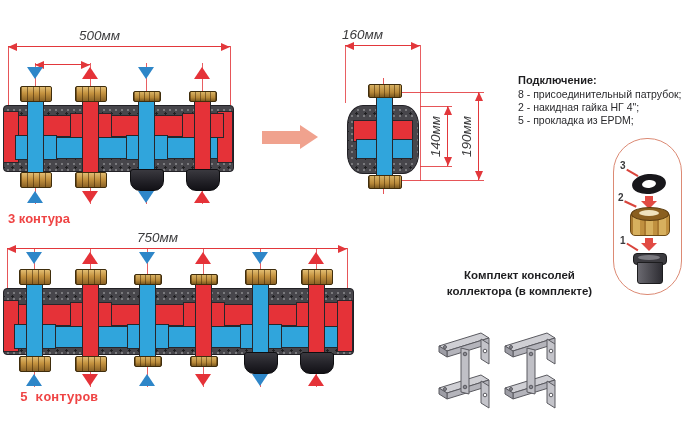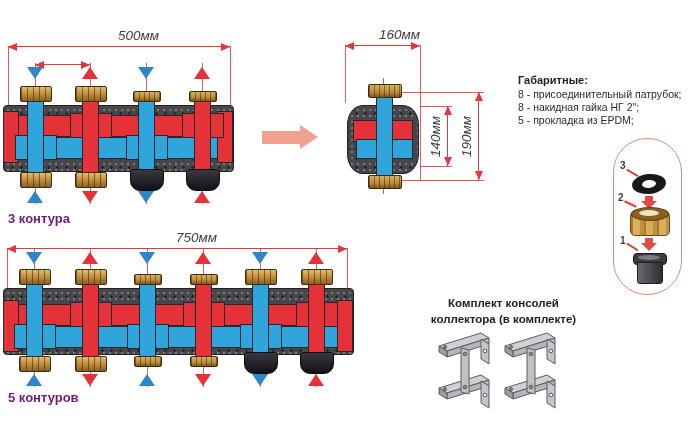--- a/index.html
+++ b/index.html
@@ -1,22 +1,22 @@
 <!DOCTYPE html>
 <html><head>
 <meta charset="utf-8">
 <style>
   html,body{margin:0;padding:0;background:#fff;}
   body{font-family:"Liberation Sans",sans-serif;}
   #stage{position:relative;width:690px;height:426px;background:#ffffff;overflow:hidden;}
   .t{position:absolute;white-space:nowrap;color:#232326;}
   .title{font-size:13px;font-weight:bold;color:#1e1e20;}
-  .dim-text{font-style:italic;font-size:13.5px;color:#3c3c3e;text-align:right;}
+  .dim-text{font-style:italic;font-size:13.5px;color:#3c3c3e;text-align:left;}
   .vtext{transform:rotate(-90deg);transform-origin:center;text-align:center;}
-  .sec-label{font-size:13px;font-weight:bold;color:#701a75;}
+  .sec-label{font-size:13px;font-weight:bold;color:#ef4444;}
   .panel-h{font-size:11.5px;font-weight:bold;line-height:14px;color:#1e1e20;}
   .legend-h{font-size:11px;font-weight:bold;color:#1e1e20;}
   .legend-item{font-size:10.5px;color:#2a2a2d;}
   .console-line{font-size:11.5px;font-weight:bold;line-height:15.5px;text-align:center;color:#1e1e20;}
   .abs{position:absolute;}
   .insul{background-color:#47464b;
     background-image:radial-gradient(rgba(255,255,255,.28) 1px,transparent 1.3px),radial-gradient(rgba(0,0,0,.55) 1px,transparent 1.3px);
     background-size:6px 6px,9px 9px;background-position:1px 1px,4px 3px;
     border:1px solid #222126;border-radius:4px;}
   .fit-nut{background:linear-gradient(180deg,#e2bd72 0%,#c4923f 45%,#8a6226 100%);
@@ -63,23 +63,23 @@
   <div class="abs" style="left:444px;top:157px;width:0;height:0;border-left:4px solid transparent;border-right:4px solid transparent;border-top:9px solid #e2373b;"></div>
   <div class="t dim-text vtext" style="left:411px;top:129px;width:48px;">140мм</div>
 
   <div class="abs" style="left:402px;top:92px;width:82px;height:1px;background:#e2373b;opacity:.85;"></div>
   <div class="abs" style="left:402px;top:180px;width:82px;height:1px;background:#e2373b;opacity:.85;"></div>
   <div class="abs" style="left:478px;top:92px;width:1.3px;height:88px;background:#e2373b;"></div>
   <div class="abs" style="left:475px;top:92px;width:0;height:0;border-left:4px solid transparent;border-right:4px solid transparent;border-bottom:9px solid #e2373b;"></div>
   <div class="abs" style="left:475px;top:171px;width:0;height:0;border-left:4px solid transparent;border-right:4px solid transparent;border-top:9px solid #e2373b;"></div>
   <div class="t dim-text vtext" style="left:442px;top:129px;width:48px;">190мм</div>
 
-  <div class="t legend-h" style="left:518px;top:74px;">Габаритные:</div>
+  <div class="t legend-h" style="left:518px;top:74px;">Подключение:</div>
   <div class="t legend-item" style="left:518px;top:88px;">8 - присоединительный патрубок;</div>
-  <div class="t legend-item" style="left:518px;top:101px;">8 - накидная гайка НГ 2";</div>
+  <div class="t legend-item" style="left:518px;top:101px;">2 - накидная гайка НГ 4";</div>
   <div class="t legend-item" style="left:518px;top:114px;">5 - прокладка из EPDM;</div>
 
   <div class="abs capsule" style="left:613px;top:138px;width:67px;height:155px;"></div>
 
   <div class="t part-num" style="left:620px;top:160px;">3</div>
   <div class="abs" style="left:626px;top:172px;width:13px;height:1.5px;background:#d9453c;transform:rotate(30deg);"></div>
   <div class="abs" style="left:632px;top:174px;width:34px;height:20px;background:#18171b;border-radius:50%;transform:rotate(-6deg);"></div>
   <div class="abs" style="left:642px;top:180px;width:14px;height:8px;background:#ffffff;border-radius:50%;transform:rotate(-6deg);"></div>
 
   <div class="abs" style="left:645px;top:196px;width:8px;height:5px;background:#e14b44;"></div>
@@ -93,21 +93,21 @@
 
   <div class="abs" style="left:645px;top:238px;width:8px;height:5px;background:#e14b44;"></div>
   <div class="abs" style="left:641px;top:243px;width:0;height:0;border-left:8px solid transparent;border-right:8px solid transparent;border-top:8px solid #e14b44;"></div>
 
   <div class="t part-num" style="left:620px;top:235px;">1</div>
   <div class="abs" style="left:626px;top:246px;width:13px;height:1.5px;background:#d9453c;transform:rotate(32deg);"></div>
   <div class="abs" style="left:633px;top:253px;width:32px;height:10px;background:#3c3b40;border:1px solid #1c1c1e;border-radius:4px;"></div>
   <div class="abs" style="left:638px;top:255px;width:22px;height:5px;background:#7b7a80;border-radius:50%;"></div>
   <div class="abs" style="left:637px;top:262px;width:24px;height:20px;background:linear-gradient(90deg,#6a6970,#2e2d33);border:1px solid #1c1c1e;border-radius:0 0 3px 3px;"></div>
 
-  <div class="abs" style="left:416px;top:268px;width:175px;margin-top:28px;">
+  <div class="abs" style="left:432px;top:268px;width:175px;">
     <div class="console-line">Комплект консолей</div>
     <div class="console-line">коллектора (в комплекте)</div>
   </div>
 
   <svg class="abs" style="left:435px;top:324px;" width="66" height="94" viewBox="0 0 66 94">
     <g stroke="#5a5a60" stroke-width="1" fill="#cfcfd4" stroke-linejoin="round">
       <polygon points="4,22 46,9 54,14 12,27"></polygon>
       <polygon points="12,27 54,14 54,20 12,33" fill="#b4b4bb"></polygon>
       <polygon points="4,22 12,27 12,33 4,28" fill="#9d9da5"></polygon>
       <polygon points="46,15 54,20 54,40 46,35" fill="#c4c4ca"></polygon>
@@ -233,14 +233,14 @@
     <div class="fit-cap" style="position: absolute; left: 244px; top: 352px; width: 32px; height: 20px;"></div>
     <div style="position: absolute; left: 252px; top: 252px; width: 0px; height: 0px; border-left: 8px solid transparent; border-right: 8px solid transparent; border-top: 12px solid rgb(46, 134, 200);"></div>
     <div style="position: absolute; left: 252px; top: 374px; width: 0px; height: 0px; border-left: 8px solid transparent; border-right: 8px solid transparent; border-top: 12px solid rgb(46, 134, 200);"></div>
     <div style="position: absolute; left: 316px; top: 248px; width: 1px; height: 139px; background: rgb(226, 55, 59); opacity: 0.8;"></div>
     <div style="position: absolute; left: 296px; top: 302px; width: 40px; height: 23px; background: rgb(229, 50, 56); border: 1px solid rgb(39, 38, 43);"></div>
     <div style="position: absolute; left: 308px; top: 281px; width: 15px; height: 76px; background: rgb(229, 50, 56); border: 1px solid rgb(39, 38, 43);"></div>
     <div class="fit-nut" style="position: absolute; left: 301px; top: 269px; width: 30px; height: 14px;"></div>
     <div class="fit-cap" style="position: absolute; left: 300px; top: 352px; width: 32px; height: 20px;"></div>
     <div style="position: absolute; left: 308px; top: 252px; width: 0px; height: 0px; border-left: 8px solid transparent; border-right: 8px solid transparent; border-bottom: 12px solid rgb(229, 50, 56);"></div>
     <div style="position: absolute; left: 308px; top: 374px; width: 0px; height: 0px; border-left: 8px solid transparent; border-right: 8px solid transparent; border-bottom: 12px solid rgb(229, 50, 56);"></div>
-    <div class="t sec-label" style="position: absolute; left: 8px; top: 390px;">5 контуров</div>
+    <div class="t sec-label" style="position: absolute; left: 20px; top: 390px; font-family: Liberation Mono, monospace;">5 контуров</div>
   </div>
 
 </body></html>

